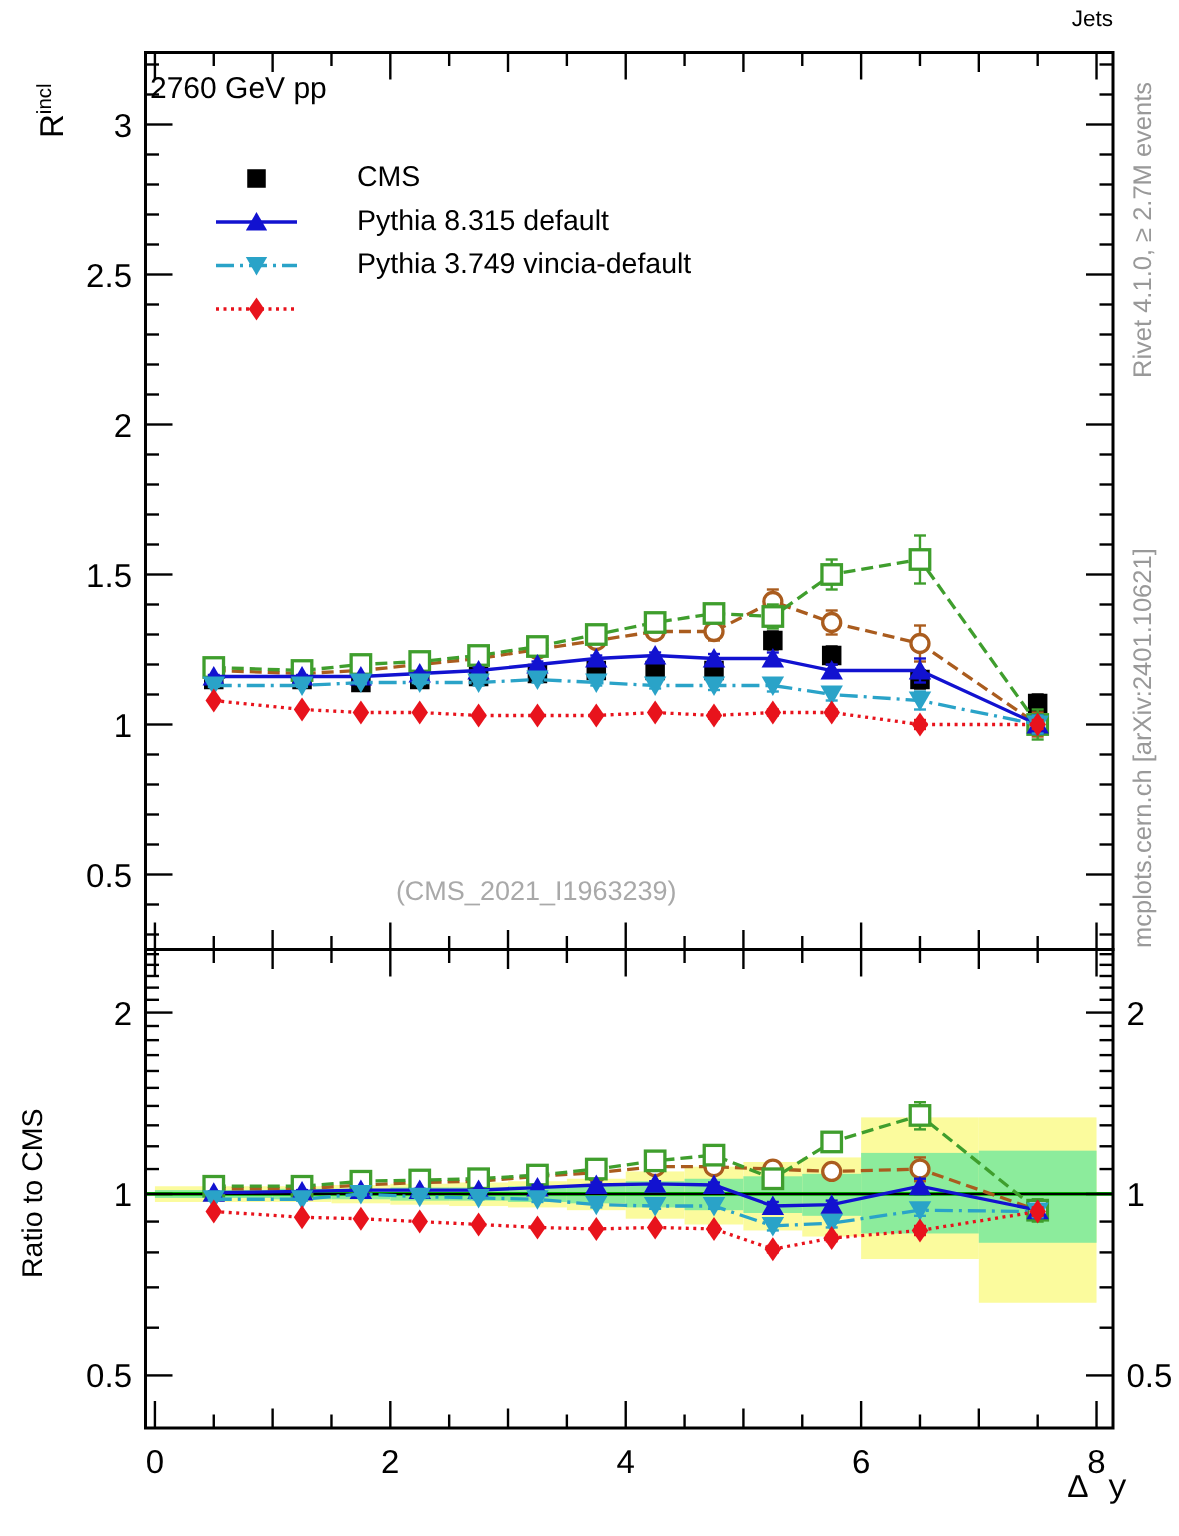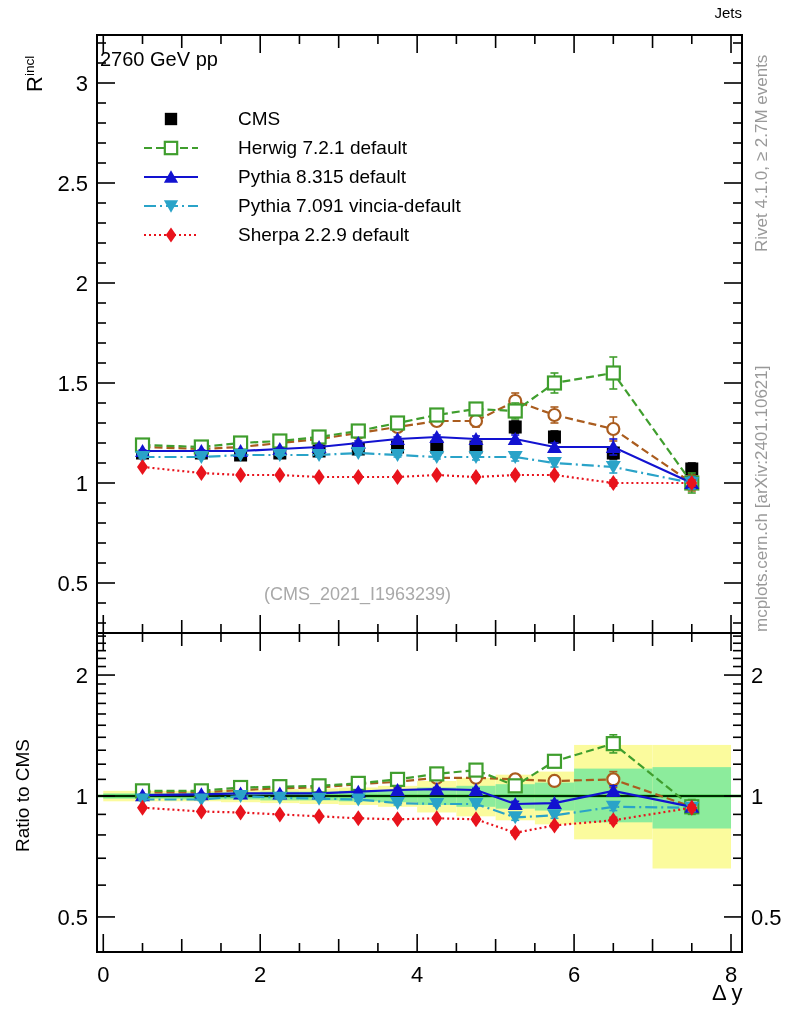--- a/index.html
+++ b/index.html
@@ -12,21 +12,21 @@
   .legend{position:absolute;left:142px;top:104px;}
   .legend-row{display:flex;align-items:center;height:29px;gap:28px;}
   .legend-row svg{display:block;margin-right:10px;}
   .legend-label{font-size:19px;white-space:nowrap;}
   .watermark{position:absolute;left:97px;top:584px;width:521px;text-align:center;
              font-size:18px;color:#a9a9a9;}
   .vlabel{position:absolute;transform:rotate(-90deg);transform-origin:left top;
           white-space:nowrap;font-size:21px;}
   .vlabel-side{position:absolute;transform:rotate(-90deg);transform-origin:left top;
           white-space:nowrap;font-size:17px;color:#999;}
-  .xlabel{position:absolute;left:712px;top:980px;font-size:22px;}
+  .xlabel{position:absolute;left:712px;top:980px;font-size:22px;font-family:Liberation Mono, monospace;}
   svg.plot{position:absolute;left:0;top:0;}
 </style>
 </head>
 <body>
 
 <div class="page">
 
   <div class="hdr-left">2760 GeV pp</div>
   <div class="hdr-right">Jets</div>
 
@@ -865,45 +865,37 @@
 
   <div class="legend" id="legend">
       <div class="legend-row">
         <svg width="58" height="22">
           <rect x="22.825" y="4.825" width="12.35" height="12.35" fill="#000000"></rect>
         </svg>
         <span class="legend-label">CMS</span>
       </div>
       <div class="legend-row">
         <svg width="58" height="22">
-          <line x1="2" x2="56" y1="11" y2="11" stroke="#3f9e2d" stroke-width="2.2" stroke-dasharray="8 4"></line>
-          <rect x="22.825" y="4.825" width="12.35" height="12.35" fill="#fff" stroke="#3f9e2d" stroke-width="2.2"></rect>
-        </svg>
-        <span class="legend-label">Herwig 7.2.1 default</span>
-      </div>
-      <div class="legend-row">
-        <svg width="58" height="22">
           <line x1="2" x2="56" y1="11" y2="11" stroke="#1212d0" stroke-width="2.2"></line>
           <path d="M 29 4.3500000000000005 L 36.125 16.7 L 21.875 16.7 Z" fill="#1212d0"></path>
         </svg>
         <span class="legend-label">Pythia 8.315 default</span>
       </div>
       <div class="legend-row">
         <svg width="58" height="22">
           <line x1="2" x2="56" y1="11" y2="11" stroke="#2aa3c8" stroke-width="2.2" stroke-dasharray="12 4 2 4"></line>
           <path d="M 29 17.65 L 36.125 5.300000000000001 L 21.875 5.300000000000001 Z" fill="#2aa3c8"></path>
         </svg>
-        <span class="legend-label">Pythia 7.091 vincia-default</span>
+        <span class="legend-label">Pythia 3.749 vincia-default</span>
       </div>
       <div class="legend-row">
         <svg width="58" height="22">
           <line x1="2" x2="56" y1="11" y2="11" stroke="#e8131c" stroke-width="2.2" stroke-dasharray="2 3"></line>
           <path d="M 29 3.4000000000000004 L 34.225 11 L 29 18.6 L 23.775 11 Z" fill="#e8131c"></path>
         </svg>
-        <span class="legend-label">Sherpa 2.2.9 default</span>
       </div>
     </div>
 
   <div class="watermark">(CMS_2021_I1963239)</div>
 
   <div class="vlabel" style="left:22px;top:92px;font-size:22px;"><span>R</span><sup>incl</sup></div>
 
   <div class="vlabel" style="left:12px;top:852px;font-size:19px;">Ratio to CMS</div>
 
   <div class="vlabel-side" style="left:752px;top:252px;">Rivet 4.1.0, ≥ 2.7M events</div>

